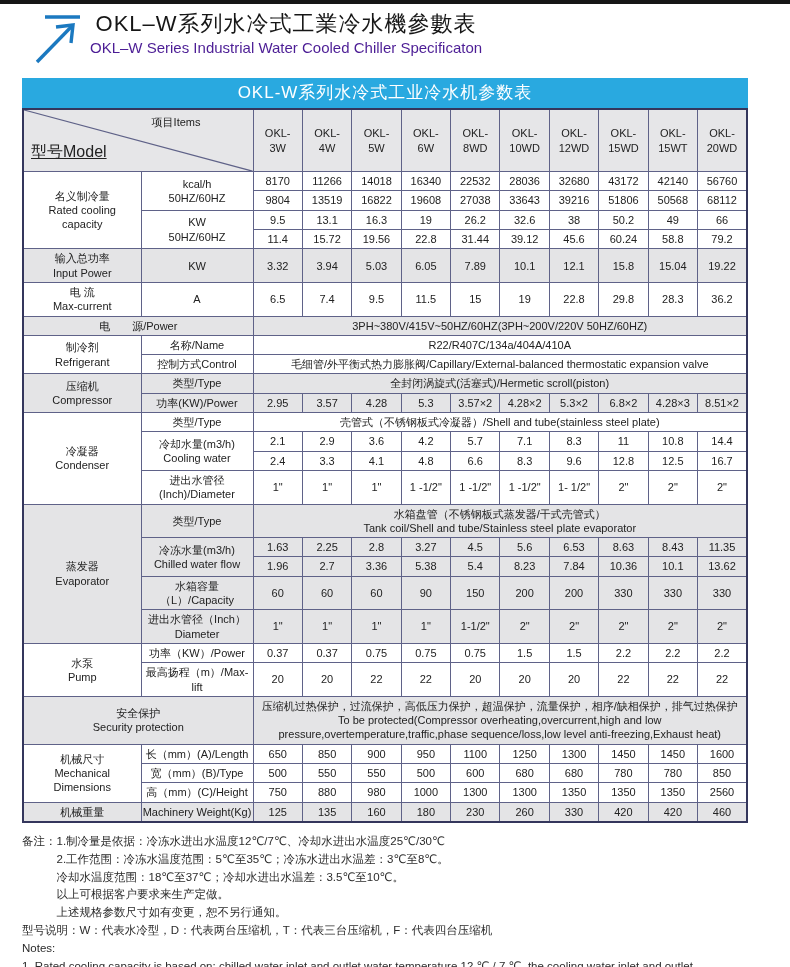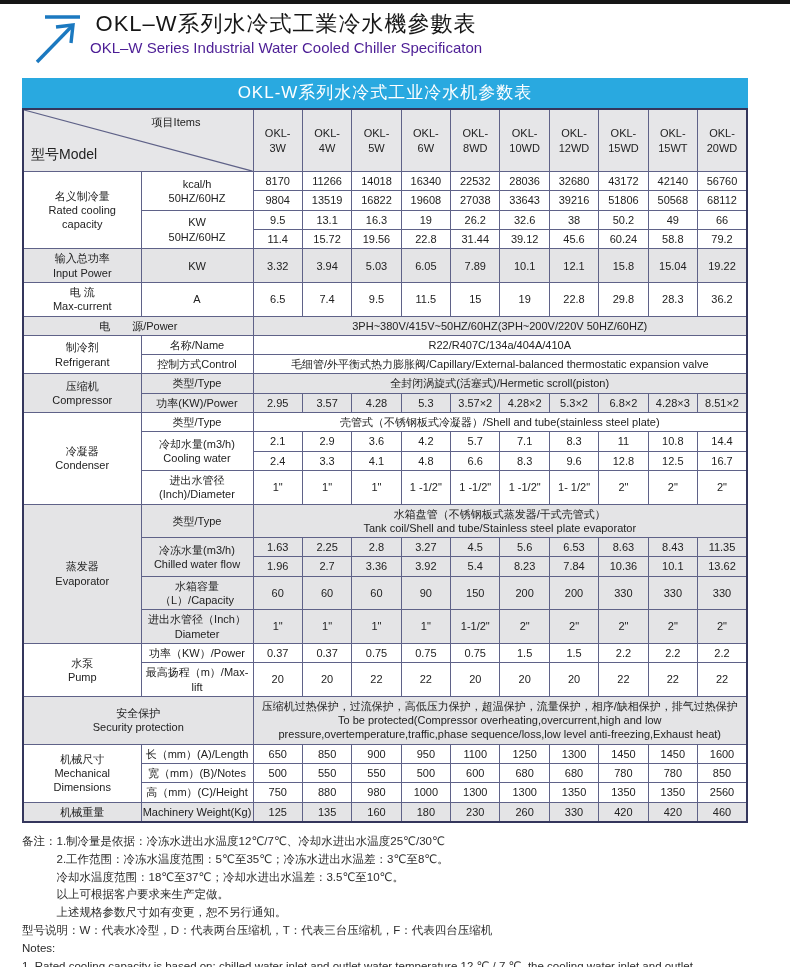--- a/index.html
+++ b/index.html
@@ -37,21 +37,21 @@
   td.group { font-size:11px; }
   td.item  { font-size:11px; }
   td.val   { font-size:11px; }
   td.span  { font-size:11px; }
   td.spanleft { text-align:left; padding-left:6px; font-size:11px; }
   tr.shade td { background:#e4e4e6; }
 
   
   th.corner { position:relative; padding:0; }
   th.corner svg.diag { position:absolute; left:0; top:0; width:100%; height:100%; }
-  .corner-model { position:absolute; left:7px; bottom:8px; font-size:14px; }
+  .corner-model { position:absolute; left:7px; bottom:8px; font-size:16px;text-decoration:underline; }
   .corner-items { position:absolute; right:52px; top:5px; font-size:11px; }
 
   
   .notes { margin:10px 22px 0 22px; font-size:11.5px; color:#2b2b2b; }
   .note-line { white-space:pre-wrap; line-height:1.55; }
 </style>
 </head>
 <body>
 
 <div class="top-strip"></div>
@@ -299,21 +299,21 @@
           <td class="val">5.6</td>
           <td class="val">6.53</td>
           <td class="val">8.63</td>
           <td class="val">8.43</td>
           <td class="val">11.35</td>
         </tr>
         <tr class="shade">
           <td class="val">1.96</td>
           <td class="val">2.7</td>
           <td class="val">3.36</td>
-          <td class="val">3.92</td>
+          <td class="val">5.38</td>
           <td class="val">5.4</td>
           <td class="val">8.23</td>
           <td class="val">7.84</td>
           <td class="val">10.36</td>
           <td class="val">10.1</td>
           <td class="val">13.62</td>
         </tr>
         <tr class="shade">
           <td class="item">水箱容量（L）/Capacity</td>
           <td class="val">60</td>
@@ -386,21 +386,21 @@
           <td class="val">900</td>
           <td class="val">950</td>
           <td class="val">1100</td>
           <td class="val">1250</td>
           <td class="val">1300</td>
           <td class="val">1450</td>
           <td class="val">1450</td>
           <td class="val">1600</td>
         </tr>
         <tr>
-          <td class="item">宽（mm）(B)/Notes</td>
+          <td class="item">宽（mm）(B)/Type</td>
           <td class="val">500</td>
           <td class="val">550</td>
           <td class="val">550</td>
           <td class="val">500</td>
           <td class="val">600</td>
           <td class="val">680</td>
           <td class="val">680</td>
           <td class="val">780</td>
           <td class="val">780</td>
           <td class="val">850</td>

